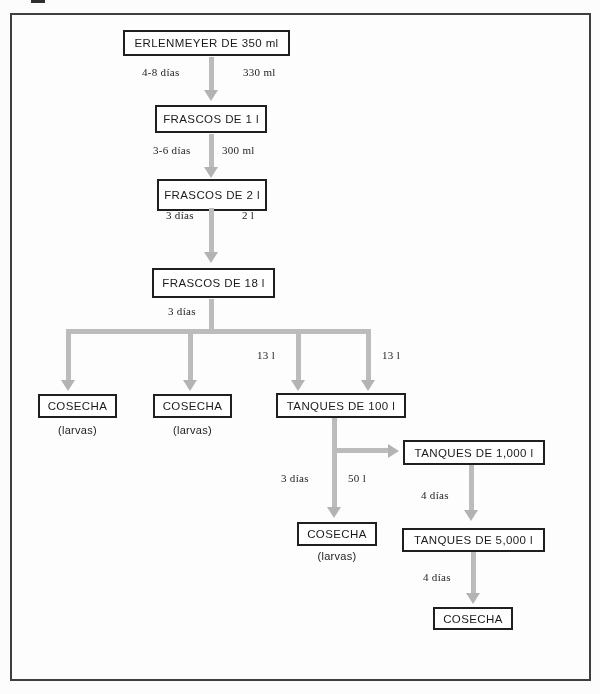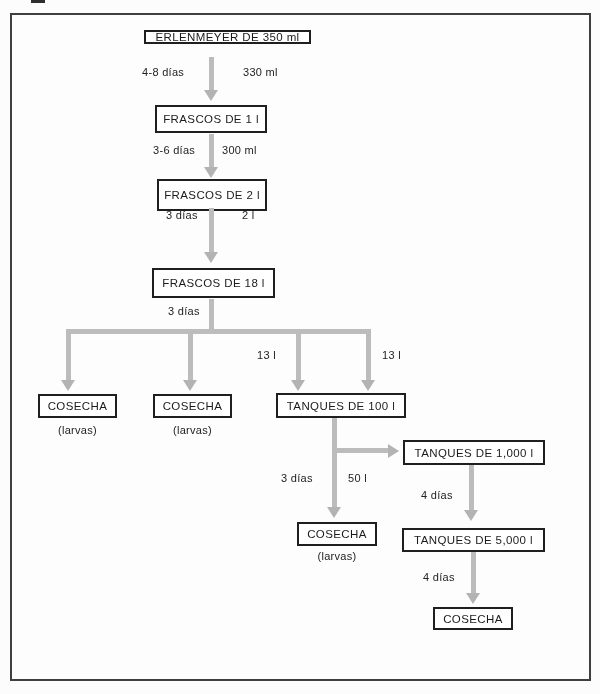--- a/index.html
+++ b/index.html
@@ -18,21 +18,21 @@
   }
   .box {
     position:absolute; box-sizing:border-box;
     background:#ffffff; border:2px solid #1f1f1f;
     display:flex; align-items:center; justify-content:center;
     font-size:11.5px; letter-spacing:0.4px; white-space:nowrap;
     color:#1b1b1b;
   }
   .lbl {
     position:absolute; font-size:11px; letter-spacing:0.3px;
-    white-space:nowrap; color:#232323;
+    white-space:nowrap; color:#232323;font-family:Liberation Serif, serif;
   }
   .cap {
     position:absolute; font-size:11px; letter-spacing:0.3px;
     text-align:center; white-space:nowrap; color:#232323;
   }
   .vline { position:absolute; width:5px; background:#bcbcbc; }
   .hline { position:absolute; height:5px; background:#bcbcbc; }
   .head-down {
     position:absolute; width:0; height:0;
     border-left:7px solid transparent; border-right:7px solid transparent;
@@ -44,21 +44,21 @@
     border-left:11px solid #b3b3b3;
   }
 </style>
 </head>
 <body>
 
 <div class="canvas">
   <div class="artifact"></div>
   <div class="frame"></div>
 
-  <div class="box" style="left:144px;top:30px;width:167px;height:14px">ERLENMEYER DE 350 ml</div>
+  <div class="box" style="left:123px;top:30px;width:167px;height:26px">ERLENMEYER DE 350 ml</div>
   <span class="lbl" style="left:142px;top:66px">4-8 días</span>
   <span class="lbl" style="left:243px;top:66px">330 ml</span>
   <div class="vline" style="left:209px;top:57px;height:34px"></div>
   <div class="head-down" style="left:204px;top:90px"></div>
 
   <div class="box" style="left:155px;top:105px;width:112px;height:28px">FRASCOS DE 1 l</div>
   <span class="lbl" style="left:153px;top:144px">3-6 días</span>
   <span class="lbl" style="left:222px;top:144px">300 ml</span>
   <div class="vline" style="left:209px;top:134px;height:34px"></div>
   <div class="head-down" style="left:204px;top:167px"></div>

